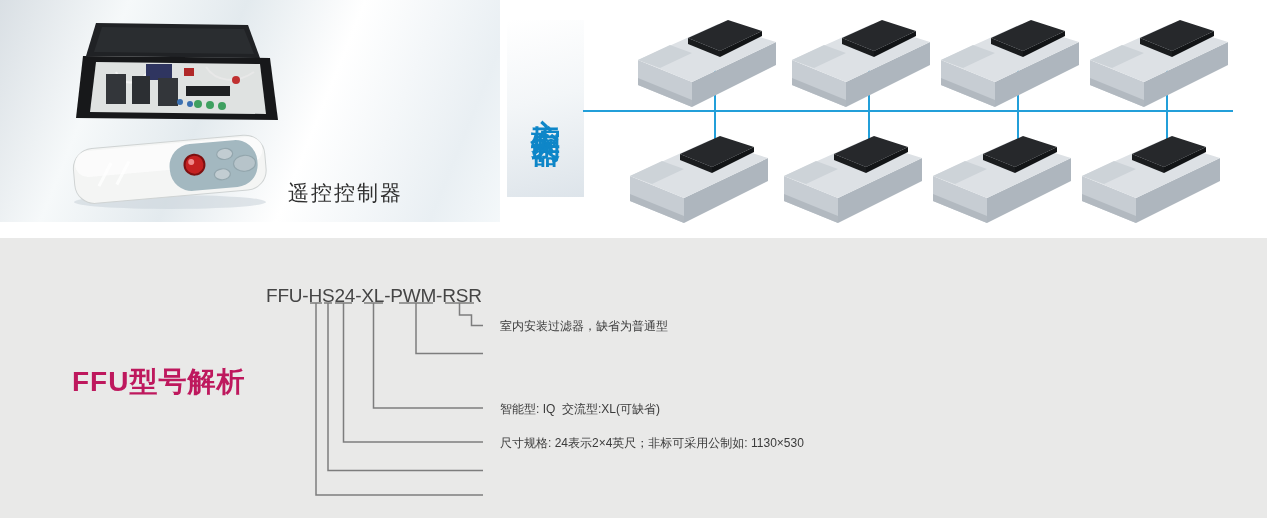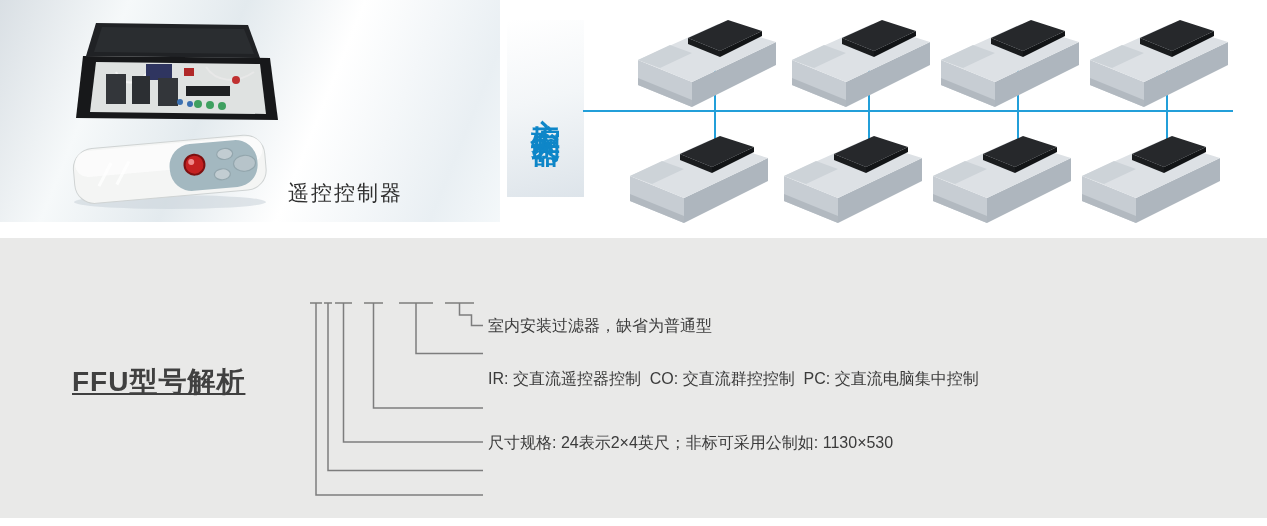--- a/index.html
+++ b/index.html
@@ -30,30 +30,30 @@
   .network-svg{position:absolute;left:580px;top:0;width:687px;height:232px;}
   .bus{stroke:var(--accent-blue,#239fd9);stroke-width:2.2;}
   .connector{stroke:var(--accent-blue,#239fd9);stroke-width:2;}
   
   .panel{
     position:absolute;left:0;top:238px;width:1267px;height:280px;
     background:var(--panel-gray,#e9e9e8);
   }
   .section-title{
     position:absolute;left:72px;top:363px;font-size:28px;font-weight:bold;
-    color:#404040;letter-spacing:1px;text-decoration:underline;
+    color:#be185d;letter-spacing:1px;
   }
   .model-number{
     position:absolute;left:266px;top:285px;font-size:19px;letter-spacing:-0.2px;
     color:#454545;font-weight:500;
   }
   .breakdown-svg{position:absolute;left:0;top:0;width:1267px;height:526px;pointer-events:none;}
   .bk{stroke:var(--line-gray,#7d7d7d);stroke-width:1.5;fill:none;}
   .explanation{
-    position:absolute;left:488px;font-size:16px;line-height:20px;
+    position:absolute;left:500px;font-size:12px;line-height:20px;
     color:var(--text-dark,#3b3b3b);white-space:pre;
   }
 </style>
 </head>
 <body>
 
 <div class="screen">
 
   <div class="top-strip">
     <div class="photo-bg"></div>
@@ -134,34 +134,35 @@
         <use href="#ffu-unit" x="196" y="126" width="150" height="100"></use>
         <use href="#ffu-unit" x="345" y="126" width="150" height="100"></use>
         <use href="#ffu-unit" x="494" y="126" width="150" height="100"></use>
       </svg>
   </div>
 
   <div class="panel"></div>
 
   <div class="section-title">FFU型号解析</div>
 
+  <div class="model-number">FFU-HS24-XL-PWM-RSR</div>
 
   <svg class="breakdown-svg" viewBox="0 0 1267 526">
 
     <path class="bk" d="M310 303 H322"></path>
     <path class="bk" d="M324 303 H332"></path>
     <path class="bk" d="M335 303 H352"></path>
     <path class="bk" d="M364 303 H383"></path>
     <path class="bk" d="M399 303 H433"></path>
     <path class="bk" d="M445 303 H474"></path>
 
     <path class="bk" d="M459.5 303 V315 H471.5 V325.5 H483"></path>
     <path class="bk" d="M416 303 V353.5 H483"></path>
     <path class="bk" d="M373.5 303 V408 H483"></path>
     <path class="bk" d="M343.5 303 V442 H483"></path>
     <path class="bk" d="M328 303 V470.5 H483"></path>
     <path class="bk" d="M316 303 V495 H483"></path>
   </svg>
 
   <div class="explanation" style="top:316px">室内安装过滤器，缺省为普通型</div>
-  <div class="explanation" style="top:369px">IR: 交直流遥控器控制  CO: 交直流群控控制  PC: 交直流电脑集中控制</div>
+  <div class="explanation" style="top:399px">智能型: IQ  交流型:XL(可缺省)</div>
   <div class="explanation" style="top:433px">尺寸规格: 24表示2×4英尺；非标可采用公制如: 1130×530</div>
 </div>
 
 </body></html>

